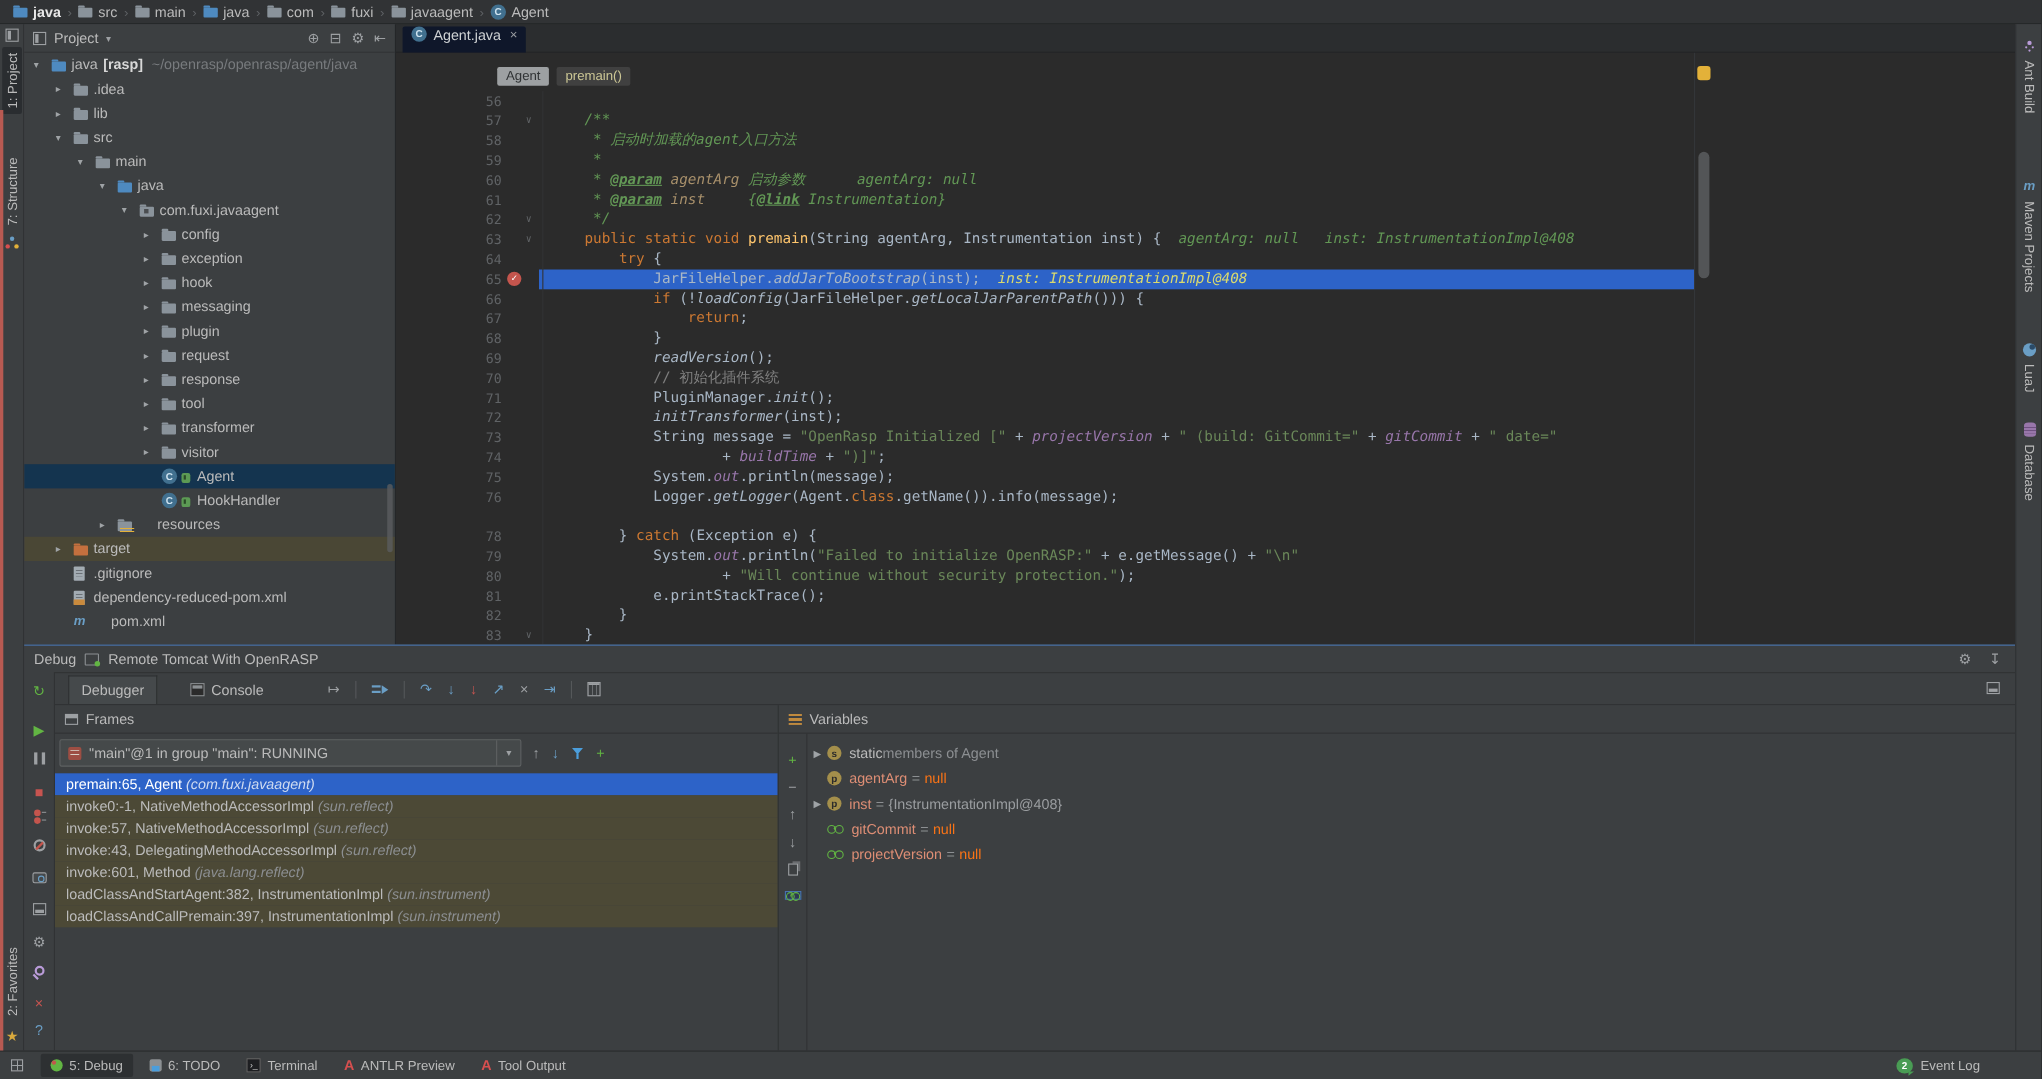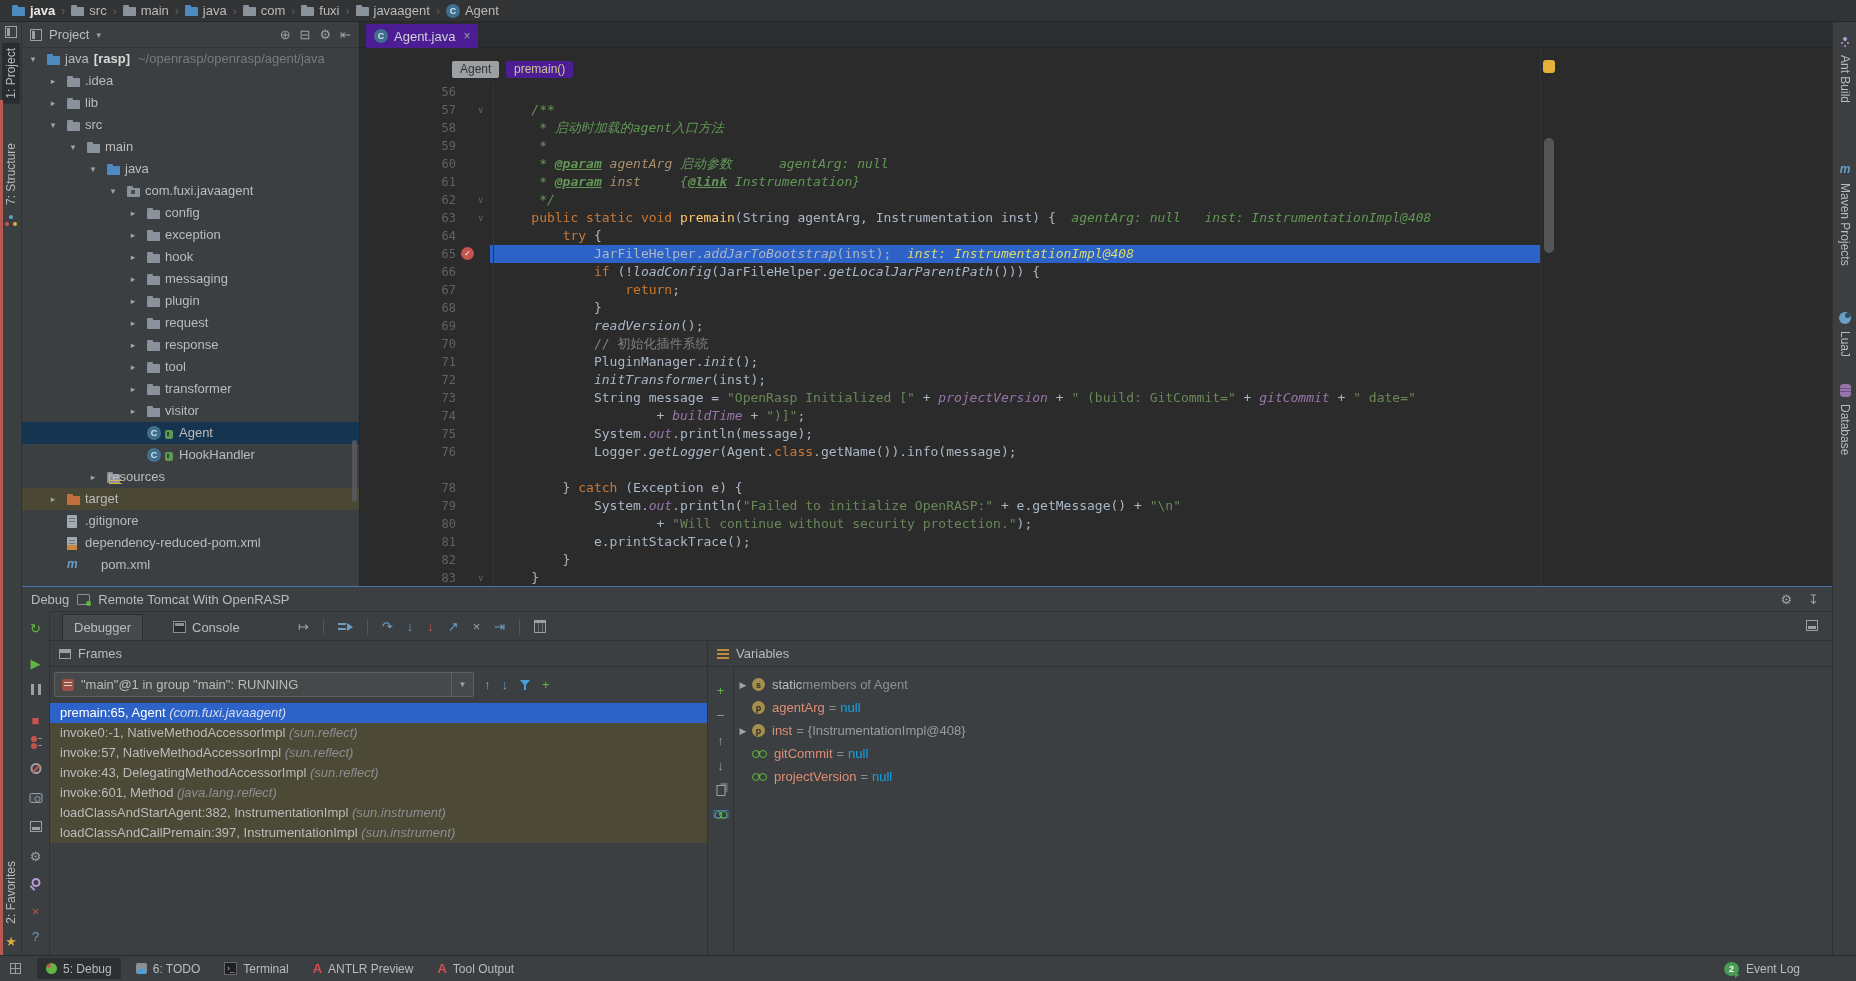--- a/index.html
+++ b/index.html
@@ -124,27 +124,27 @@
   .tree-row > .ic-file-text,.tree-row > .ic-file-xml{top:4px;}
   .tree-row > .ic-file-maven{top:3px;}
   .tree-lbl{position:absolute;top:0;line-height:22px;display:flex;white-space:nowrap;}
   .tree-boldsuf{font-weight:bold;color:#D8D8D8;margin-left:5px;}
   .tree-path{color:#787B7E;margin-left:8px;}
   .p-scroll{position:absolute;right:2px;top:418px;width:5px;height:62px;background:#5A5D5F;border-radius:3px;opacity:.8;}
 
   
   .editor{position:absolute;left:360px;top:22px;width:1472px;height:564px;background:#2B2B2B;}
   .ed-tabbar{position:absolute;left:0;top:0;right:0;height:26px;background:#2B2D2F;border-bottom:1px solid #232527;}
-  .ed-tab{position:absolute;left:6px;top:2px;height:24px;background:#4c1d95;display:flex;align-items:center;gap:6px;
+  .ed-tab{position:absolute;left:6px;top:2px;height:24px;background:#0f172a;display:flex;align-items:flex-start;gap:6px;
           padding:0 8px;font-size:13px;color:#CFD2D4;border-radius:2px 2px 0 0;}
   .tab-x{color:#9DA0A3;font-size:12px;margin-left:2px;}
   .ed-crumbs{position:absolute;left:0;top:26px;right:0;height:35px;background:#2B2B2B;}
   .chip{position:absolute;top:13px;height:17px;line-height:17px;padding:0 8px;font-size:12px;border-radius:2px;white-space:nowrap;}
   .chip-grey{left:92px;background:#9DA0A2;color:#303335;}
-  .chip-olive{left:146px;background:#4c1d95;color:#CCC795;}
+  .chip-olive{left:146px;background:#404040;color:#CCC795;}
   .ed-code{position:absolute;left:0;top:61px;width:1196px;height:503px;font-family:"DejaVu Sans Mono",monospace;font-size:13px;}
   .gutter-sep{position:absolute;left:133px;top:61px;height:503px;width:1px;background:#323436;}
   .code-row{position:absolute;left:0;width:1180px;height:18px;}
   .code-row.cur::before{content:"";position:absolute;left:130px;right:0;top:0;bottom:0;background:#2D63C8;}
   .lnum{position:absolute;left:0;width:96px;text-align:right;color:#606366;font-size:12px;line-height:18px;}
   .bpdot{position:absolute;left:101px;top:2px;width:13px;height:13px;border-radius:50%;background:#C4554D;
          color:#FFF;font-size:9px;line-height:13px;text-align:center;z-index:2;}
   .fold{position:absolute;left:118px;color:#606366;font-size:9px;line-height:18px;}
   .ctext{position:absolute;left:140px;line-height:18px;white-space:pre;z-index:1;}
   .tk-kw{color:#CC7832;}
@@ -197,21 +197,21 @@
   #vars-list{position:absolute;left:26px;top:32px;right:0;}
   .var-row{height:23px;display:flex;align-items:center;font-size:13px;}
   .var-arrow{width:18px;text-align:center;color:#9FA3A6;font-size:9px;}
   .vicon{width:13px;height:13px;border-radius:50%;background:#A48F4B;color:#2B2B2B;font-size:9px;font-weight:bold;
          display:flex;align-items:center;justify-content:center;margin-right:7px;flex:none;}
   .var-watch{margin-right:7px;}
   .var-name{color:#DE8E75;}
   .var-name.static{color:#BBBBBB;}
   .var-dim{color:#8C8F92;}
   .var-eq{color:#8C8F92;margin:0 4px;}
-  .var-val{color:#0ea5e9;}
+  .var-val{color:#f97316;}
   .var-val.dim{color:#9A9DA0;}
 
   
   .statusbar{position:absolute;left:0;top:955px;width:1856px;height:26px;background:#3C3F41;border-top:1px solid #282A2C;
              display:flex;align-items:center;padding:0 10px;font-size:12px;color:#BBBBBB;}
   #status-items{display:flex;gap:6px;margin-left:16px;}
   .sb-item{display:flex;align-items:center;gap:6px;padding:3px 9px;border-radius:2px;}
   .sb-item.active{background:#2D3032;}
   .eventlog{margin-left:auto;display:flex;align-items:center;gap:7px;margin-right:46px;}
 </style>
@@ -424,21 +424,21 @@
         <div class="tree-row" style="top: 396px;">
           <span class="ic ic-class" style="left: 125px;"></span>
           <span class="ic ic-lock" style="left: 143px;"></span>
           <span class="tree-lbl" style="left: 157px;">
             <span>HookHandler</span>
           </span>
         </div>
         <div class="tree-row" style="top: 418px;">
           <span class="arrow" style="left: 65px;">▸</span>
           <span class="ic ic-folder-res" style="left: 85px;"></span>
-          <span class="tree-lbl" style="left: 86px;">
+          <span class="tree-lbl" style="left: 121px;">
             <span>resources</span>
           </span>
         </div>
         <div class="tree-row row-target" style="top: 440px;">
           <span class="arrow" style="left: 25px;">▸</span>
           <span class="ic ic-folder-target" style="left: 45px;"></span>
           <span class="tree-lbl" style="left: 63px;">
             <span>target</span>
           </span>
         </div>

